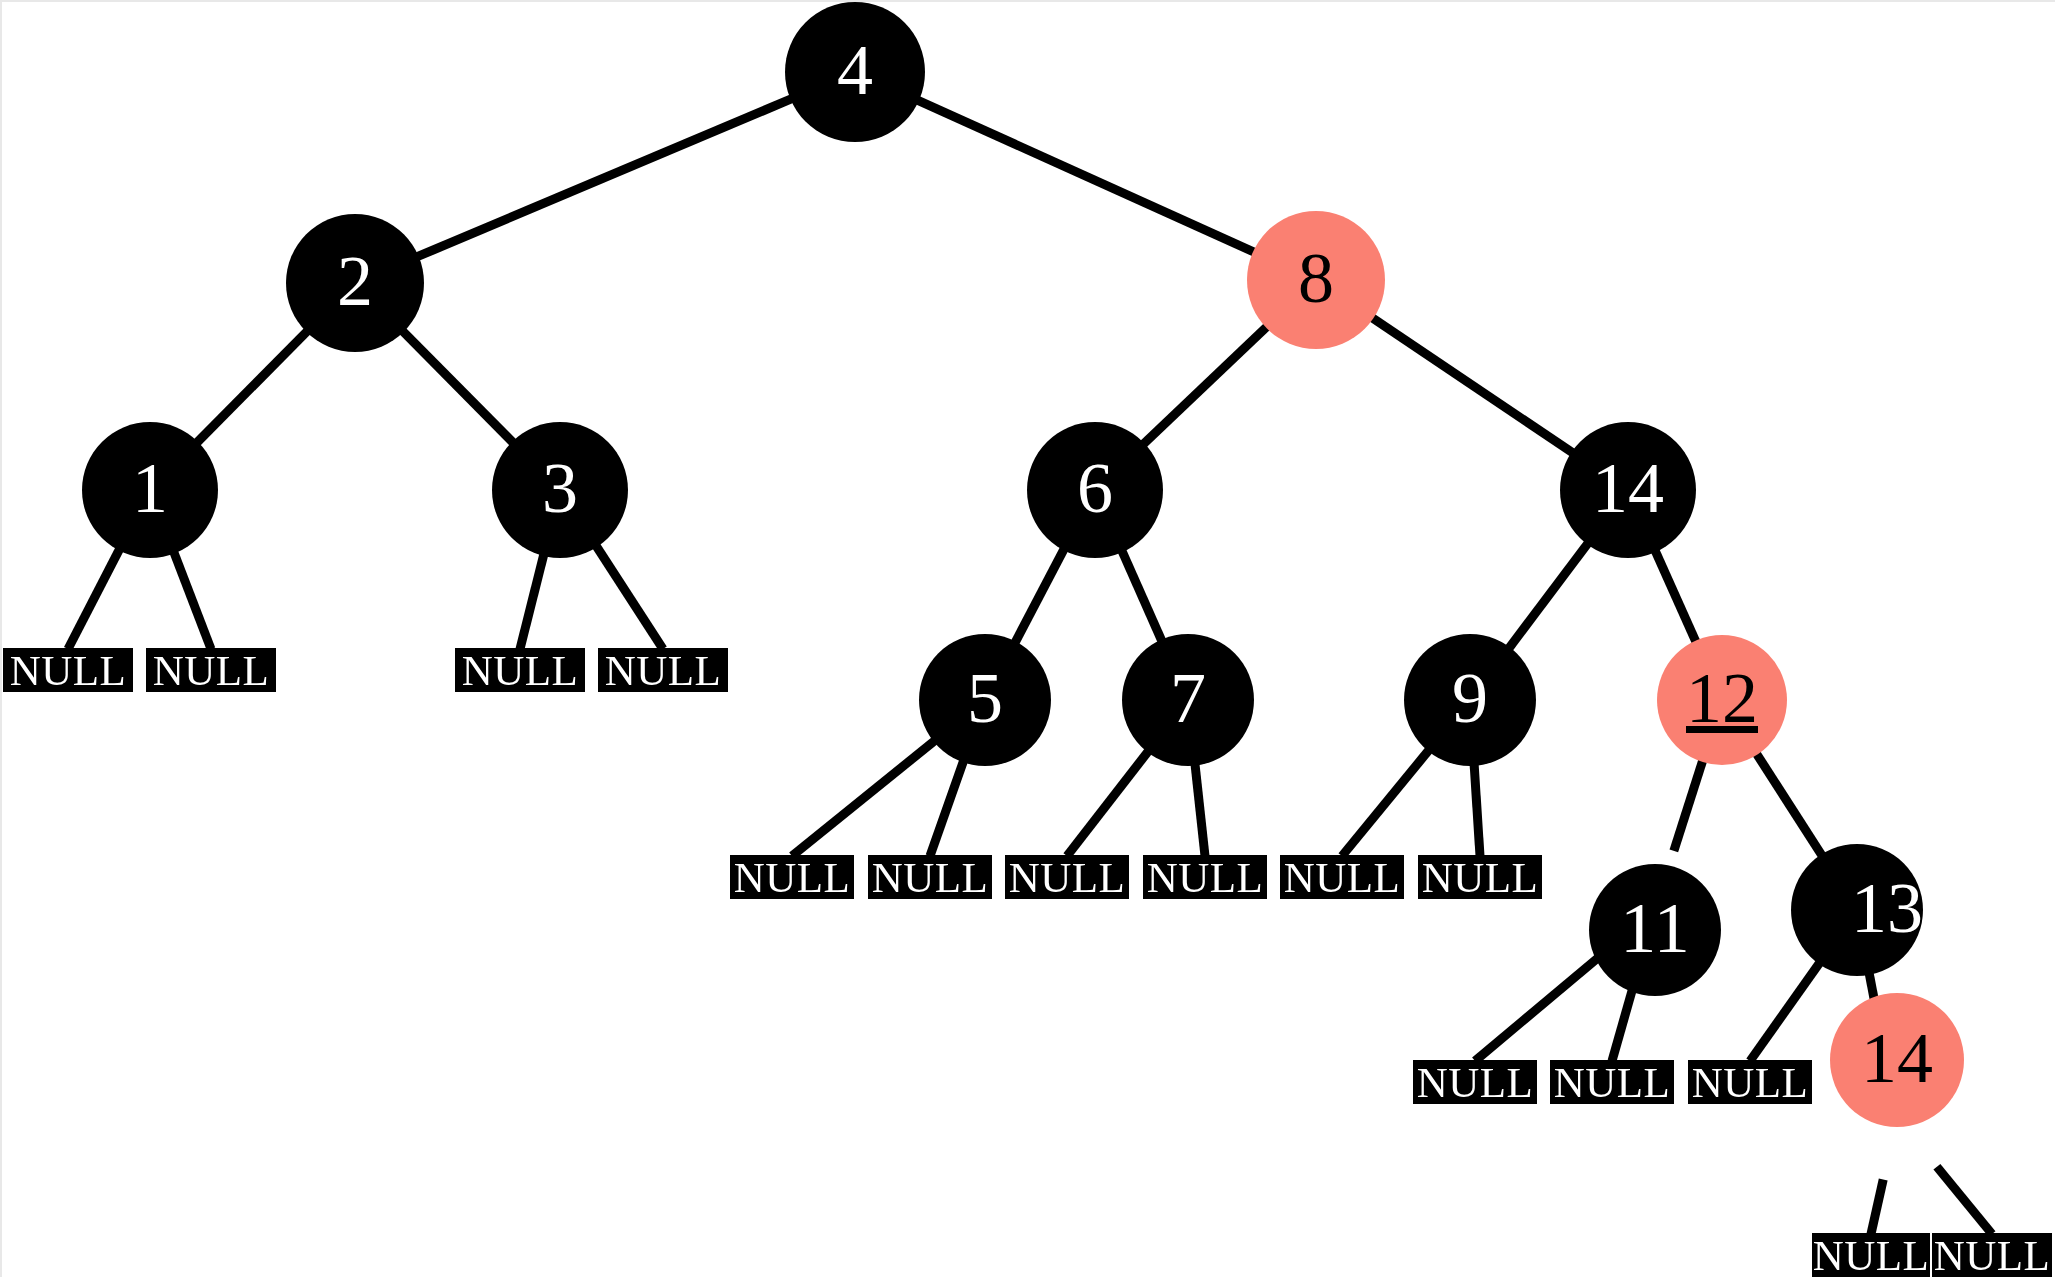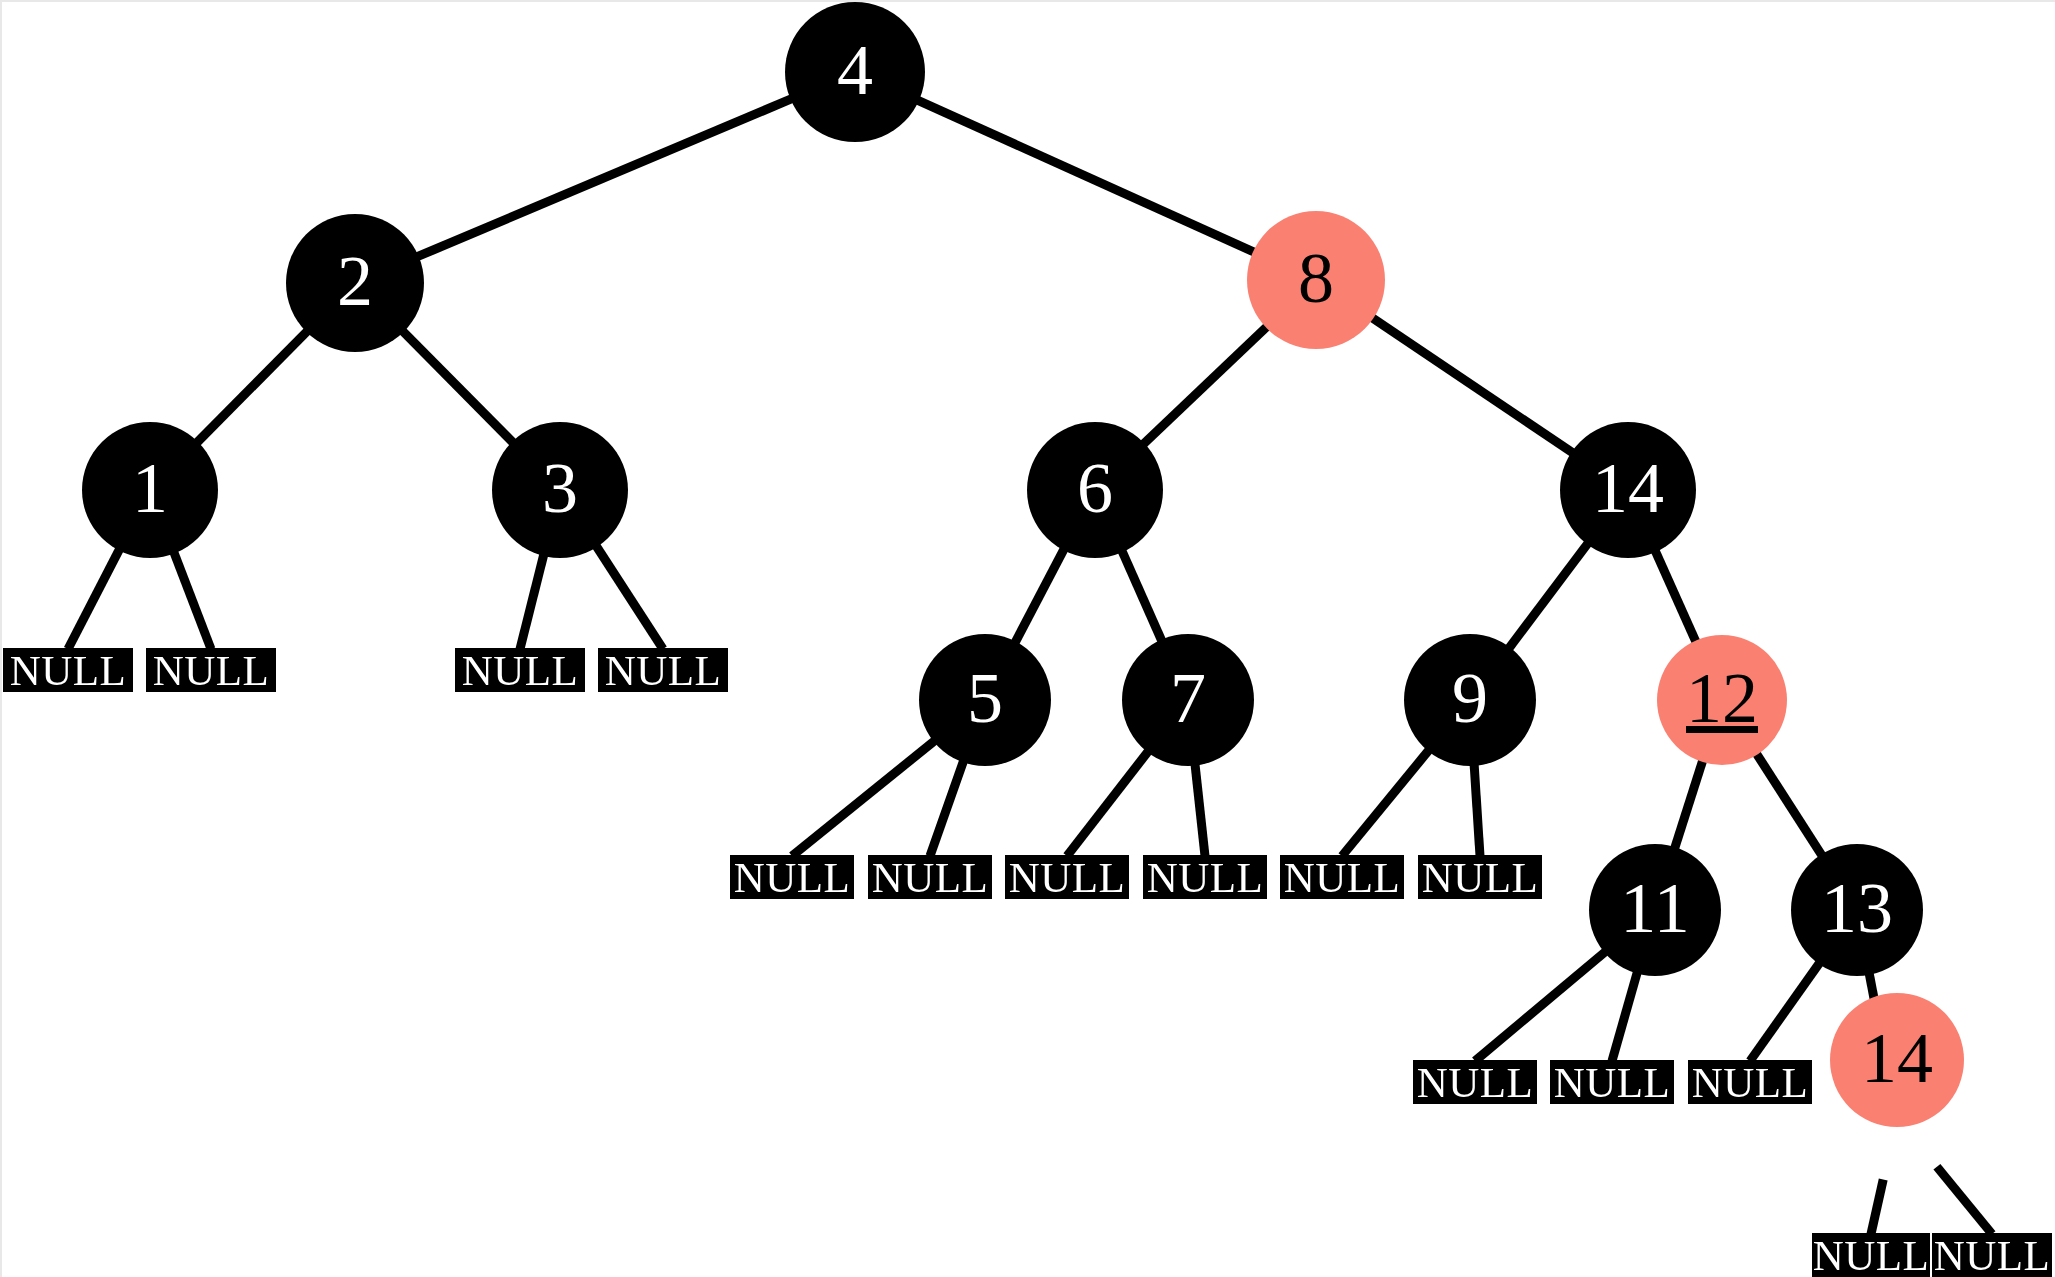--- a/index.html
+++ b/index.html
@@ -151,24 +151,24 @@
       </div>
       <div class="node node-black" style="left: 1122px; top: 634px; width: 132px; height: 132px;">
         <span class="node-label">7</span>
       </div>
       <div class="node node-black" style="left: 1404px; top: 634px; width: 132px; height: 132px;">
         <span class="node-label">9</span>
       </div>
       <div class="node node-red" style="left: 1657px; top: 635px; width: 130px; height: 130px; text-decoration: underline;">
         <span class="node-label">12</span>
       </div>
-      <div class="node node-black" style="left: 1589px; top: 844px; width: 132px; height: 132px;">
+      <div class="node node-black" style="left: 1589px; top: 864px; width: 132px; height: 132px;">
         <span class="node-label">11</span>
       </div>
-      <div class="node node-black" style="left: 1791px; top: 844px; width: 132px; height: 132px;">
+      <div class="node node-black" style="left: 1791px; top: 844px; width: 132px; height: 132px; justify-content: flex-end;">
         <span class="node-label">13</span>
       </div>
       <div class="node node-red" style="left: 1830px; top: 993px; width: 134px; height: 134px;">
         <span class="node-label">14</span>
       </div>
       <div class="nullbox" style="left: 3px; top: 648px; width: 130px; height: 44px;">NULL</div>
       <div class="nullbox" style="left: 146px; top: 648px; width: 130px; height: 44px;">NULL</div>
       <div class="nullbox" style="left: 455px; top: 648px; width: 130px; height: 44px;">NULL</div>
       <div class="nullbox" style="left: 598px; top: 648px; width: 130px; height: 44px;">NULL</div>
       <div class="nullbox" style="left: 730px; top: 855px; width: 124px; height: 44px;">NULL</div>

